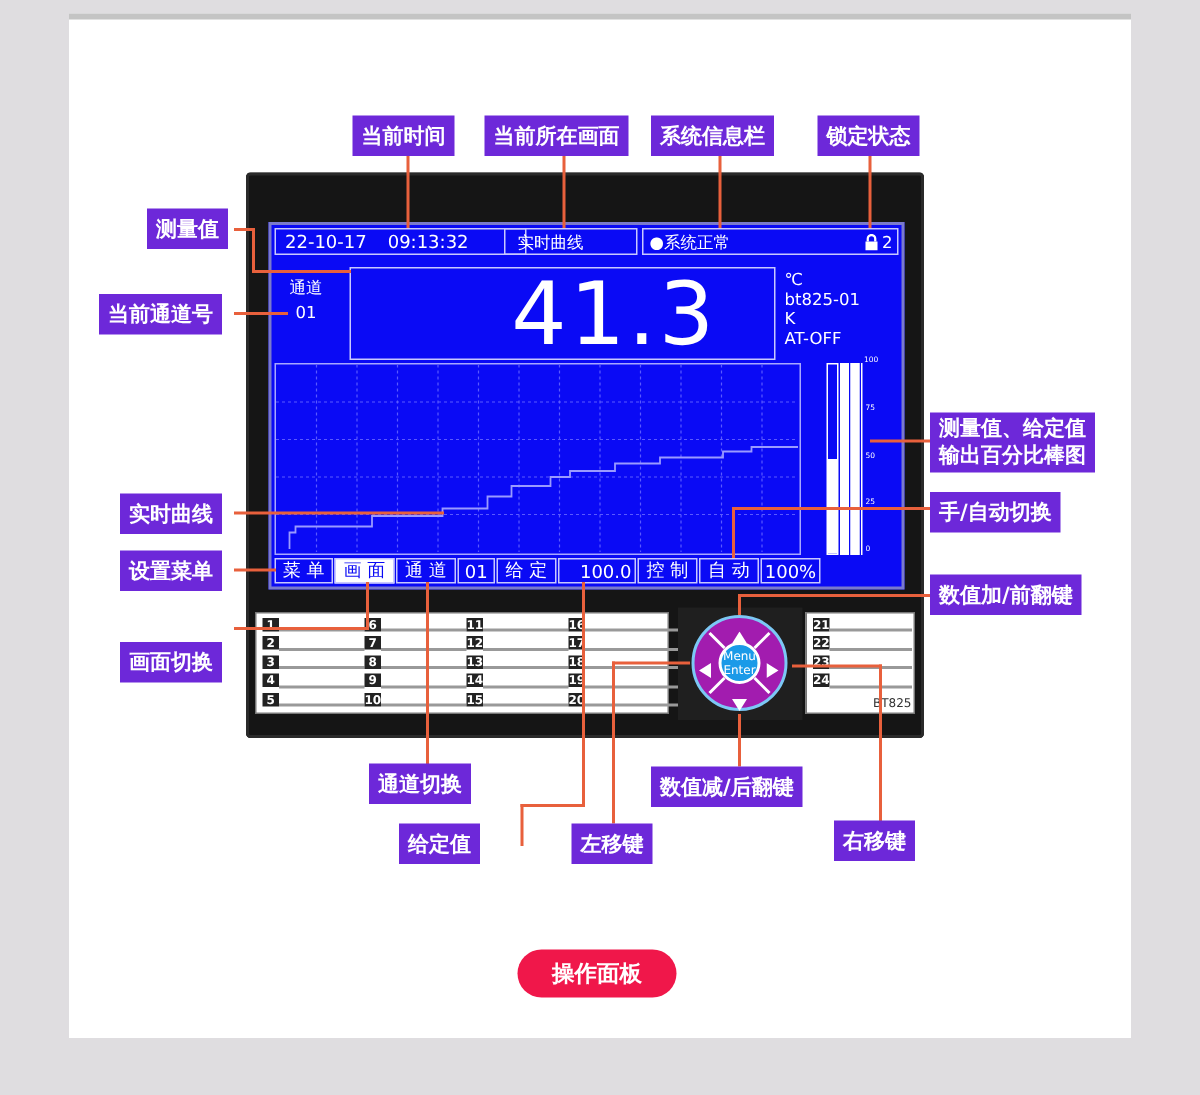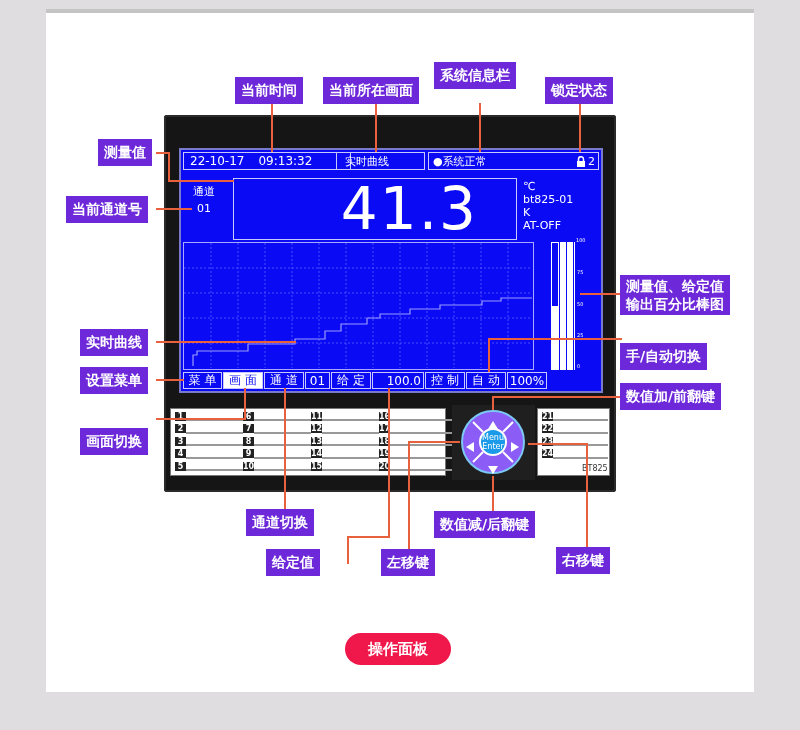--- a/index.html
+++ b/index.html
@@ -13,21 +13,21 @@
   .chart{position:absolute;left:183px;top:242px;width:351px;height:128px;border:1.5px solid #a8a8ff}
   .bottom-bar{position:absolute;top:372px;height:17px;display:flex}
   .bb{border:1.5px solid #c8c8ff;color:#fff;font-size:12px;display:flex;align-items:center;justify-content:center;height:17px;margin-right:1px;white-space:nowrap}
   .bb.sel{background:#fff;color:#0a0af5}
   .label{position:absolute;background:#6d28d9;color:#fff;font-size:14px;font-weight:bold;padding:0 6px;height:27px;display:flex;align-items:center;white-space:nowrap}
   .ln{position:absolute;background:#e8603c}
   .panel{position:absolute;background:#fff;border:1px solid #777}
   .row{position:absolute;height:10px;font-size:8px;display:flex;align-items:center}
   .num{background:#222;color:#fff;font-size:8px;width:11px;height:9px;display:flex;align-items:center;justify-content:center;font-weight:bold}
   .uline{position:absolute;height:2px;background:#999}
-  .dpad{position:absolute;left:461px;top:410px;width:64px;height:64px;border-radius:50%;background:#8b5cf6;border:2px solid #7cc8f5}
+  .dpad{position:absolute;left:461px;top:410px;width:64px;height:64px;border-radius:50%;background:#a21caf;border:2px solid #7cc8f5}
   .pill{position:absolute;left:345px;top:633px;width:106px;height:32px;border-radius:16px;background:#f0174a;color:#fff;font-size:15px;font-weight:bold;display:flex;align-items:center;justify-content:center}
 </style>
 </head>
 <body>
 
 <div class="card"></div>
 
 <div class="device"></div>
 
 <div class="screen"></div>
@@ -262,28 +262,28 @@
 <div class="ln" style="left:528px;top:443px;width:60px;height:2px"></div>
 <div class="ln" style="left:586px;top:443px;width:2px;height:106px"></div>
 <div class="ln" style="left:492px;top:396px;width:130px;height:2px"></div>
 <div class="ln" style="left:492px;top:396px;width:2px;height:14px"></div>
 <div class="ln" style="left:488px;top:338px;width:134px;height:2px"></div>
 <div class="ln" style="left:488px;top:338px;width:2px;height:34px"></div>
 <div class="ln" style="left:580px;top:293px;width:42px;height:2px"></div>
 
 <div class="label" style="left:235px;top:77px">当前时间</div>
 <div class="label" style="left:323px;top:77px">当前所在画面</div>
-<div class="label" style="left:434px;top:62px">系统信息栏</div>
+<div class="label" style="left:434px;top:77px">系统信息栏</div>
 <div class="label" style="left:545px;top:77px">锁定状态</div>
 <div class="label" style="left:98px;top:139px">测量值</div>
 <div class="label" style="left:66px;top:196px">当前通道号</div>
 <div class="label" style="left:620px;top:275px;height:40px;white-space:pre-line;line-height:18px">测量值、给定值
 输出百分比棒图</div>
 <div class="label" style="left:80px;top:329px">实时曲线</div>
-<div class="label" style="left:620px;top:343px">手/自动切换</div>
+<div class="label" style="left:620px;top:328px">手/自动切换</div>
 <div class="label" style="left:80px;top:367px">设置菜单</div>
 <div class="label" style="left:620px;top:383px">数值加/前翻键</div>
 <div class="label" style="left:80px;top:428px">画面切换</div>
 <div class="label" style="left:246px;top:509px">通道切换</div>
 <div class="label" style="left:434px;top:511px">数值减/后翻键</div>
 <div class="label" style="left:266px;top:549px">给定值</div>
 <div class="label" style="left:381px;top:549px">左移键</div>
 <div class="label" style="left:556px;top:547px">右移键</div>
 
 <div class="pill">操作面板</div>

